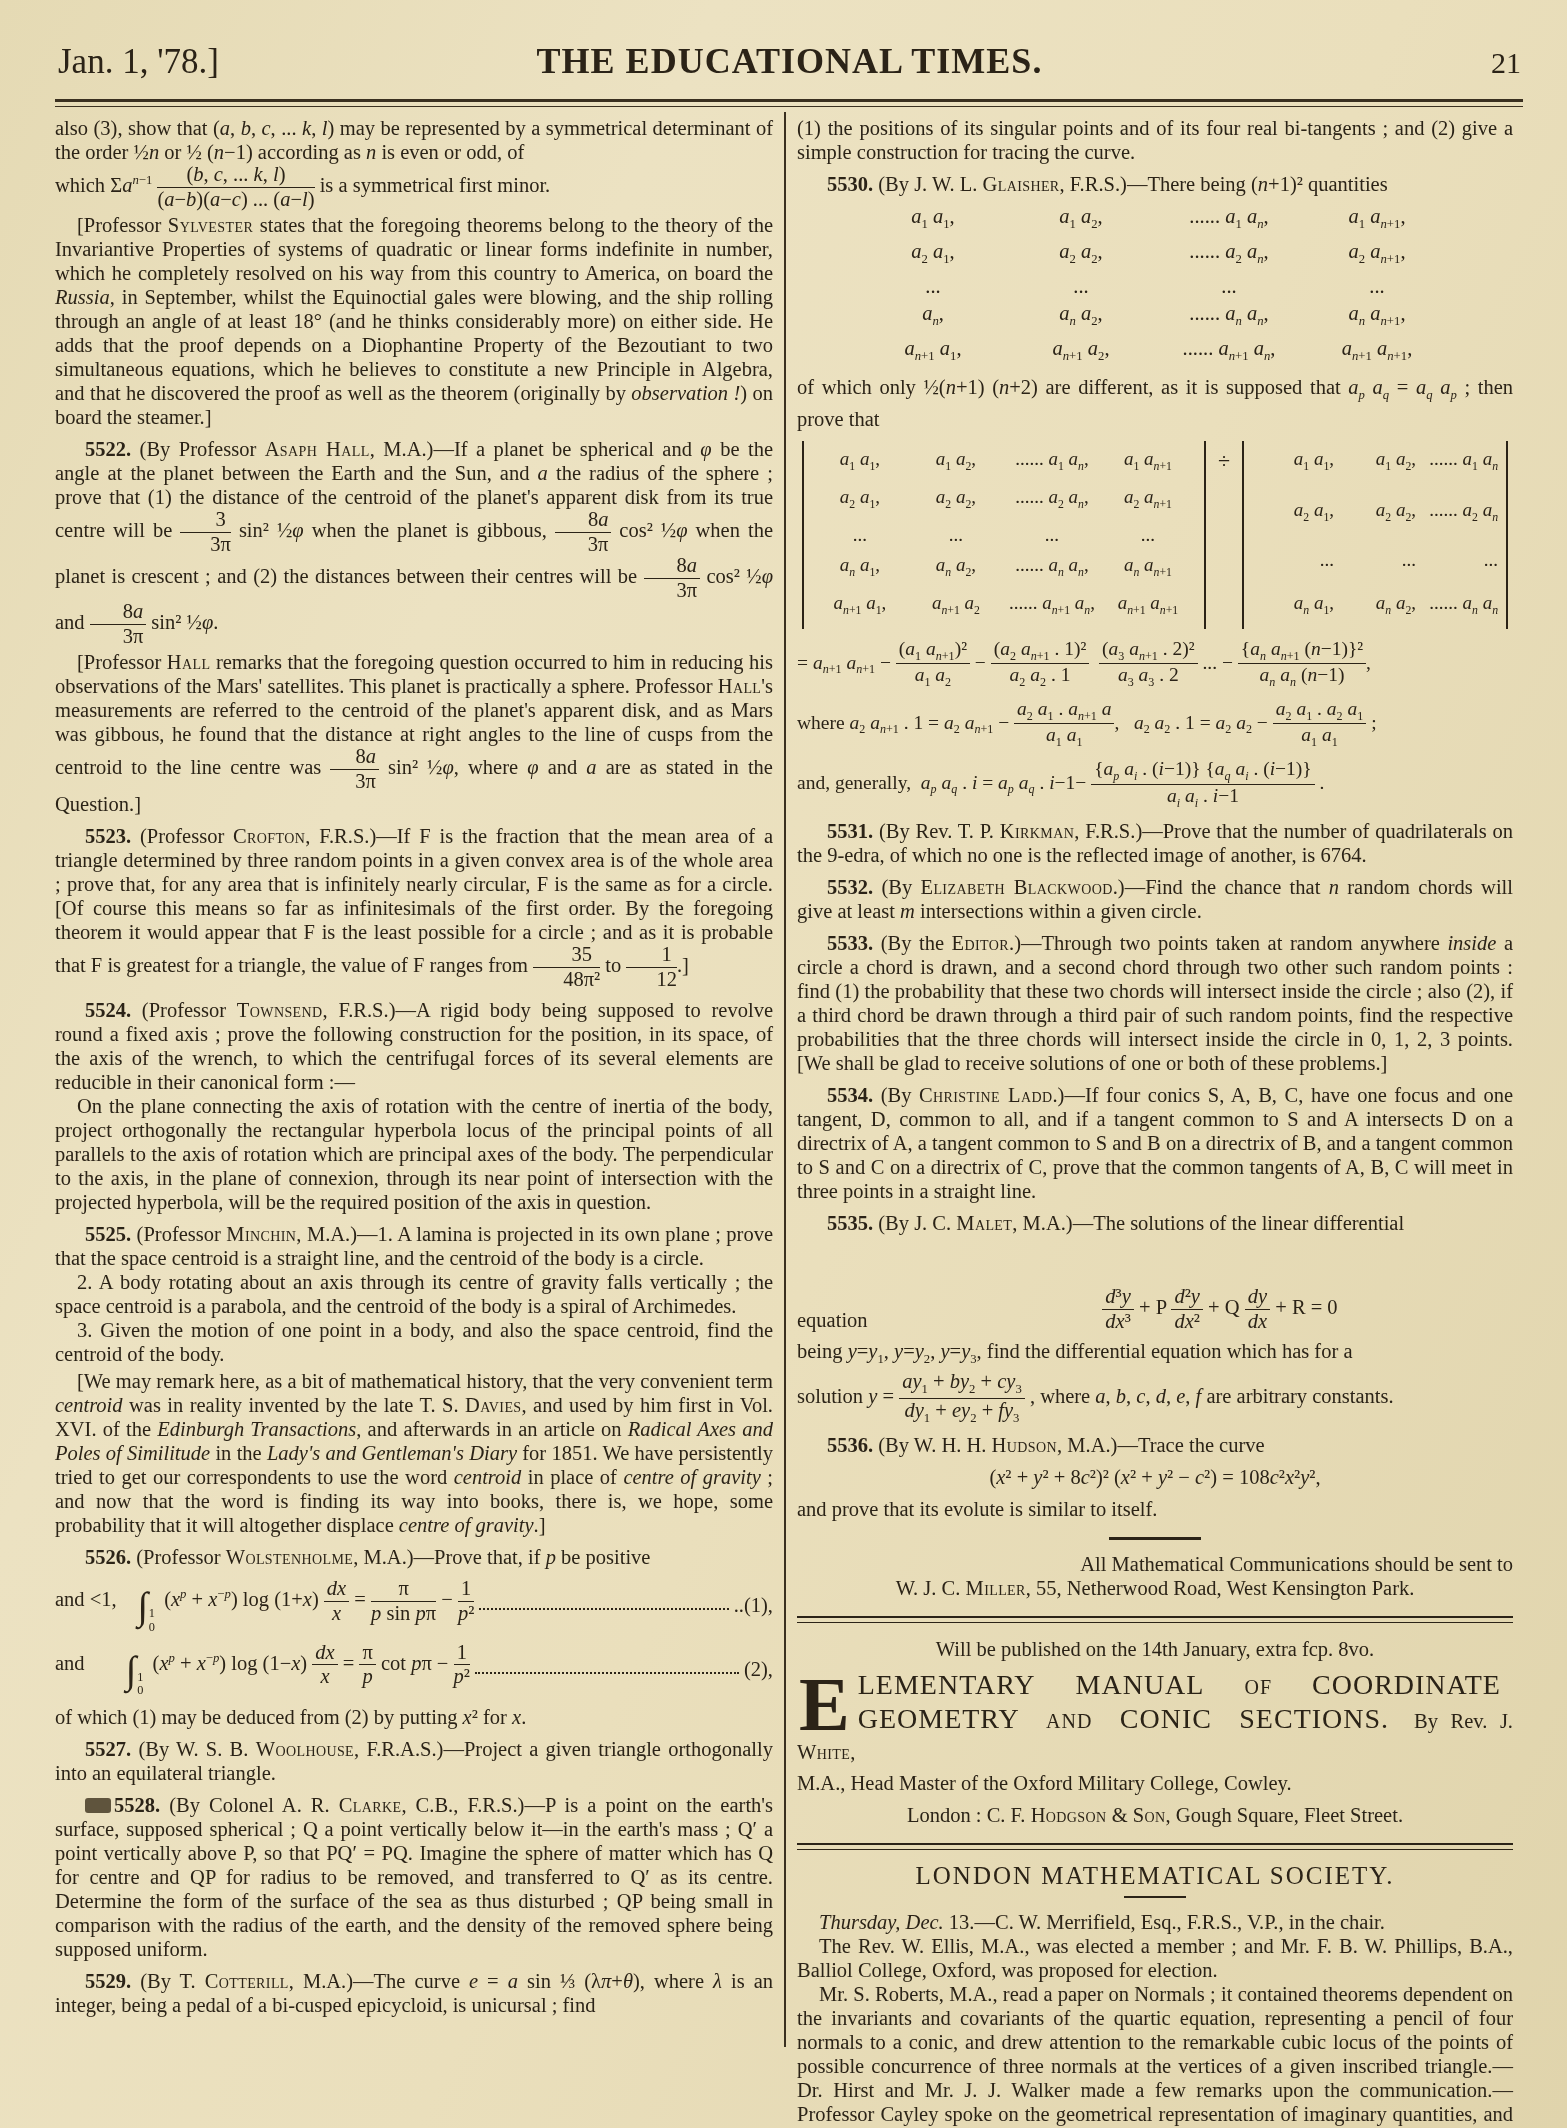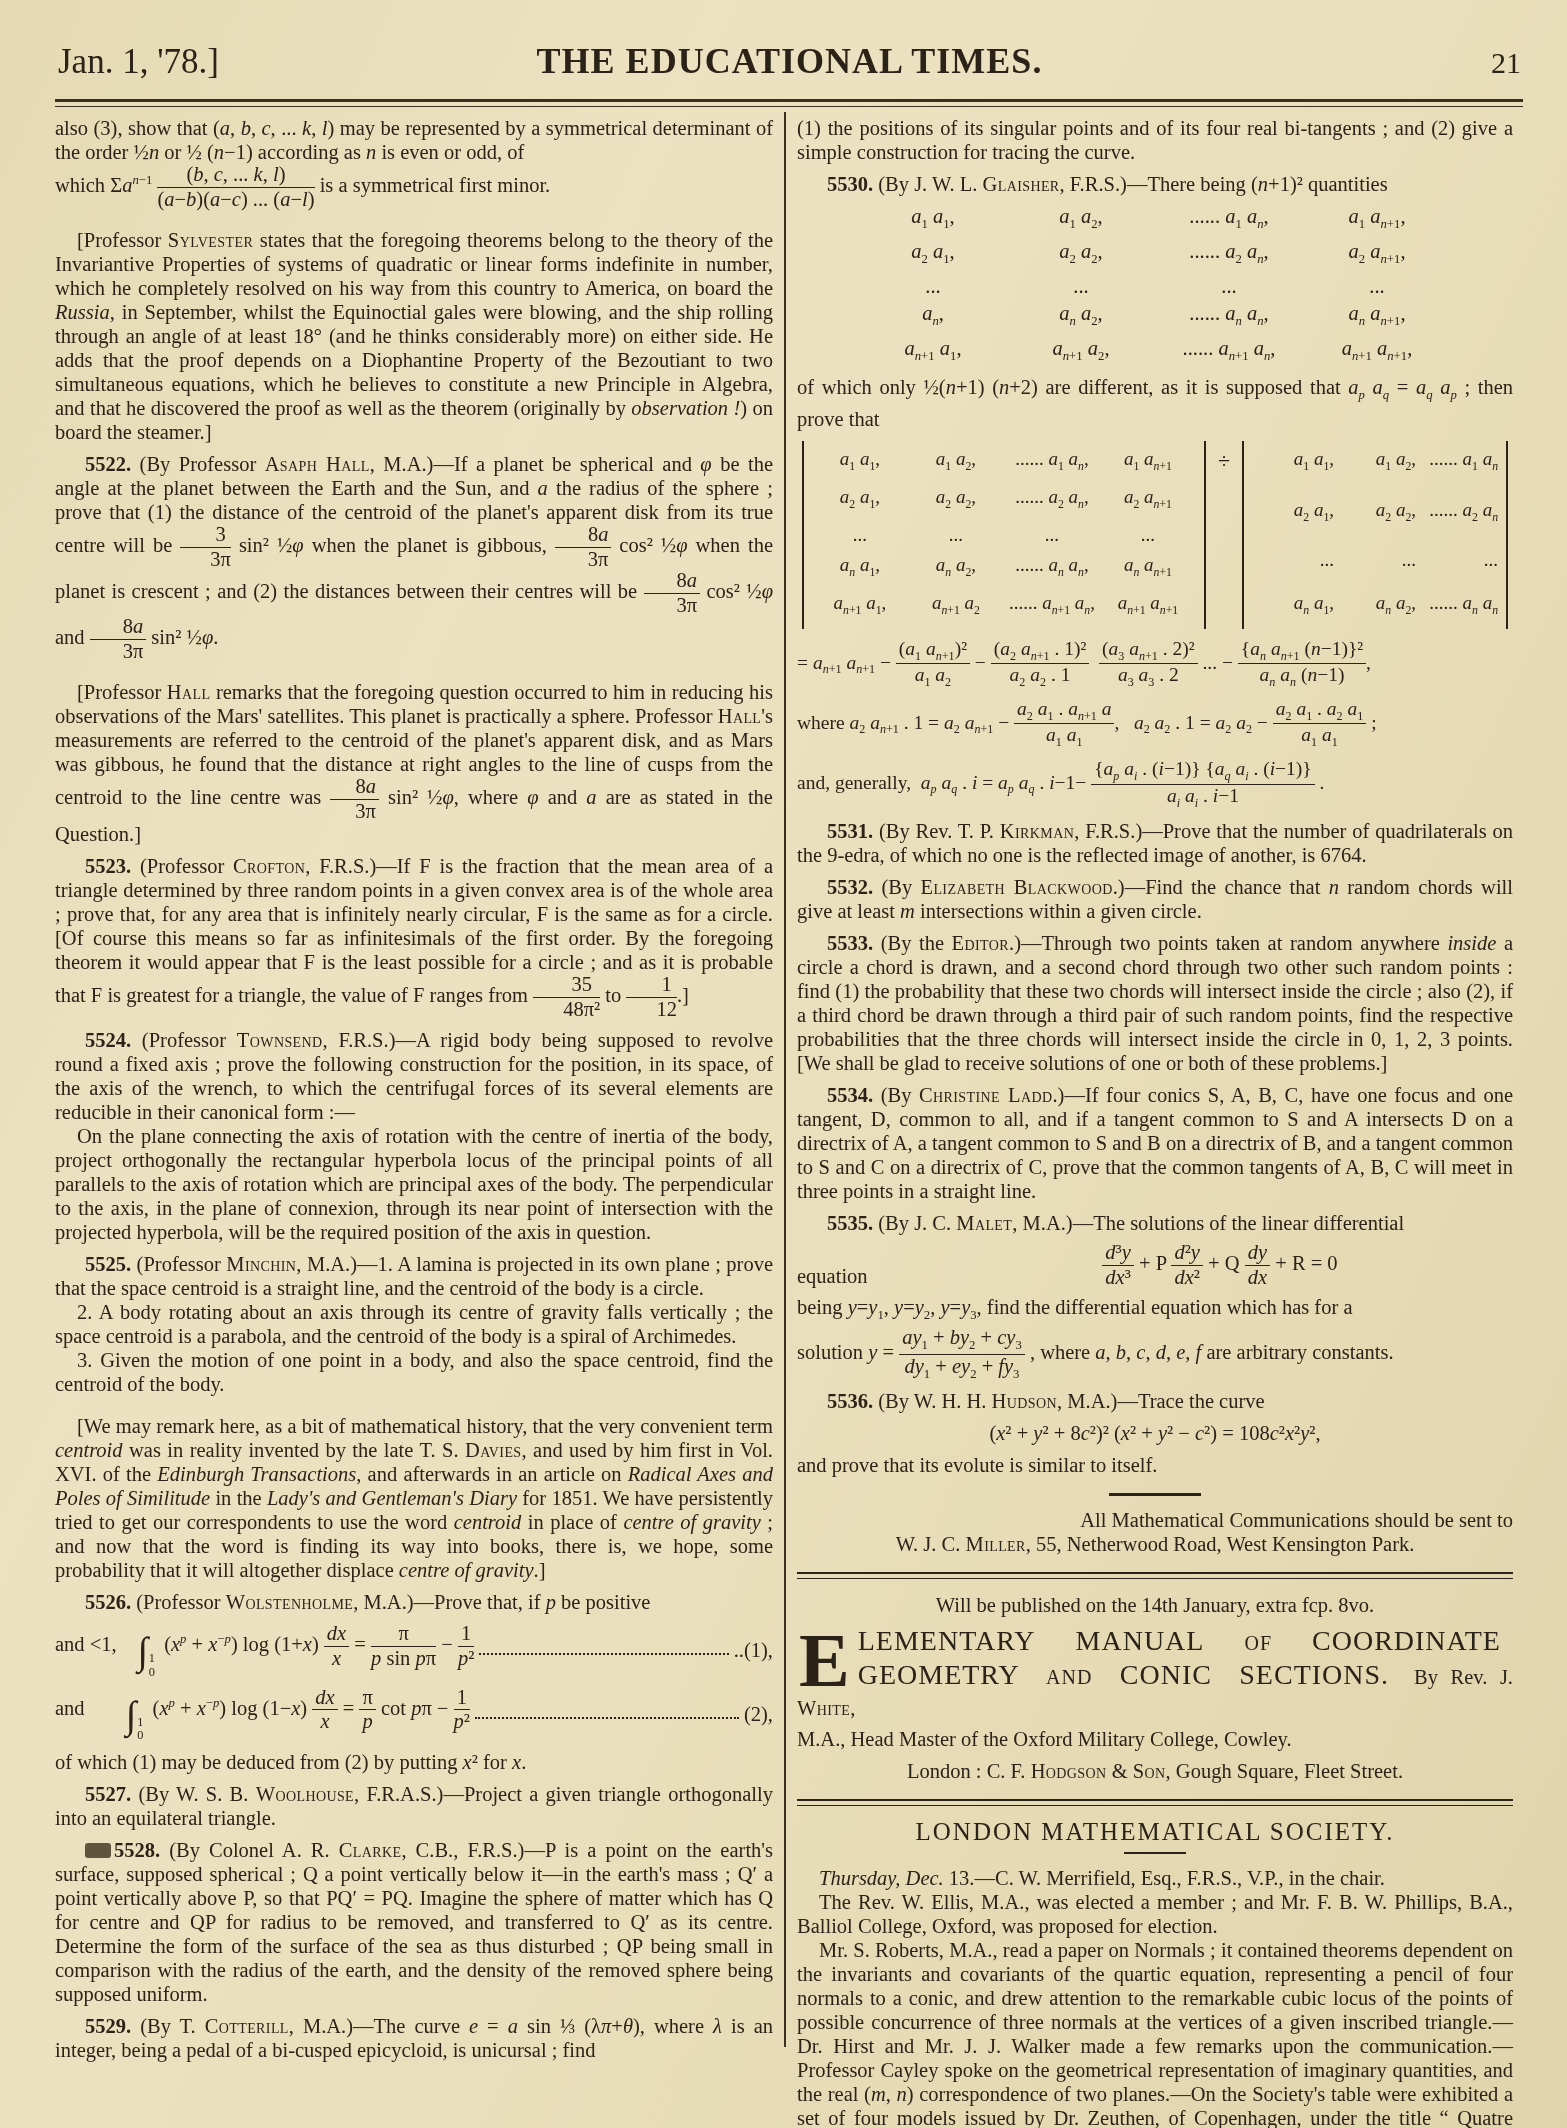--- a/index.html
+++ b/index.html
@@ -10,21 +10,21 @@
   .date{font-size:35px;width:250px;}
   .title{flex:1;text-align:center;font-size:36px;font-weight:700;letter-spacing:1px;}
   .pageno{width:250px;text-align:right;font-size:30px;}
   .headrule{position:absolute;top:99px;left:55px;right:44px;border-top:3px solid #3a3020;border-bottom:1px solid #3a3020;height:4px;}
   .coldiv{position:absolute;top:112px;left:784px;width:2px;height:1935px;background:#3a3020;}
   .col{position:absolute;top:116px;width:718px;font-size:20.5px;line-height:24px;text-align:justify;}
   .colL{left:55px;}
   .colR{left:797px;width:716px;}
   p{margin:0;}
   .qp{text-indent:30px;margin-top:8px;}
-  .ind{text-indent:22px;margin-top:18px;}
+  .ind{text-indent:22px;margin-top:3px;}
   .ind2{text-indent:22px;}
   sub,sup{font-size:0.62em;}
   .sc{font-variant:small-caps;letter-spacing:0.4px;}
   .fr{display:inline-block;vertical-align:middle;text-align:center;line-height:1.05;}
   .fr>.nu{display:block;border-bottom:1px solid currentColor;padding:0 3px 1px;}
   .fr>.de{display:block;padding-top:1px;}
   .big{font-size:1.9em;font-style:italic;line-height:0;vertical-align:-0.35em;}
   .lim{display:inline-flex;flex-direction:column;justify-content:space-between;height:2.1em;font-size:0.6em;vertical-align:-0.9em;margin:0 4px 0 1px;line-height:1;}
   .eqline{display:flex;align-items:center;margin:9px 0;}
   .leader{flex:1;border-bottom:2px dotted #2b2317;margin:0 5px;transform:translateY(4px);min-width:20px;}
@@ -34,21 +34,21 @@
   .dets{display:flex;justify-content:center;align-items:stretch;gap:12px;margin:10px 0 8px;font-size:19px;}
   .det{border-left:2px solid #2b2317;border-right:2px solid #2b2317;padding:3px 8px;display:flex;flex-direction:column;justify-content:space-between;}
   .drow{text-align:center;line-height:30px;white-space:nowrap;}
   .drow .d{display:inline-block;min-width:96px;text-align:center;}
   .det2 .d{min-width:82px;text-align:right;}
   .divop{align-self:flex-start;margin-top:8px;font-size:22px;}
   .mathline{margin:10px 0;text-align:left;font-size:19.5px;}
   .disp{text-align:center;margin:8px 0;}
   .eqrow{display:flex;align-items:flex-end;margin:7px 0;}
   .eqrow .lab{width:130px;text-align:left;}
-  .eqrow .eqc{flex:1;text-align:center;}
+  .eqrow .eqc{flex:1;text-align:center;margin-top:44px;}
   .cent{text-align:center;}
   .ml40{text-indent:40px;text-align:right;}
   .shortrule{width:92px;height:3px;background:#2b2317;margin:16px auto 12px;}
   .dblrule{border-top:2px solid #2b2317;border-bottom:1px solid #2b2317;height:4px;margin:16px 0 14px;}
   .minirule{width:62px;border-top:2px solid #2b2317;margin:8px auto 12px;}
   .lmshead{font-size:25px;font-weight:400;letter-spacing:2px;text-align:center;margin:14px 0 4px;font-variant:small-caps;}
   .advert{margin:8px 0 4px;line-height:31px;text-align:justify;}
   .dropE{float:left;font-size:76px;line-height:58px;margin:6px 8px 0 2px;font-weight:bold;}
   .ad1{font-size:28px;letter-spacing:1px;word-spacing:12px;}
   .adsm{font-size:20px;}

